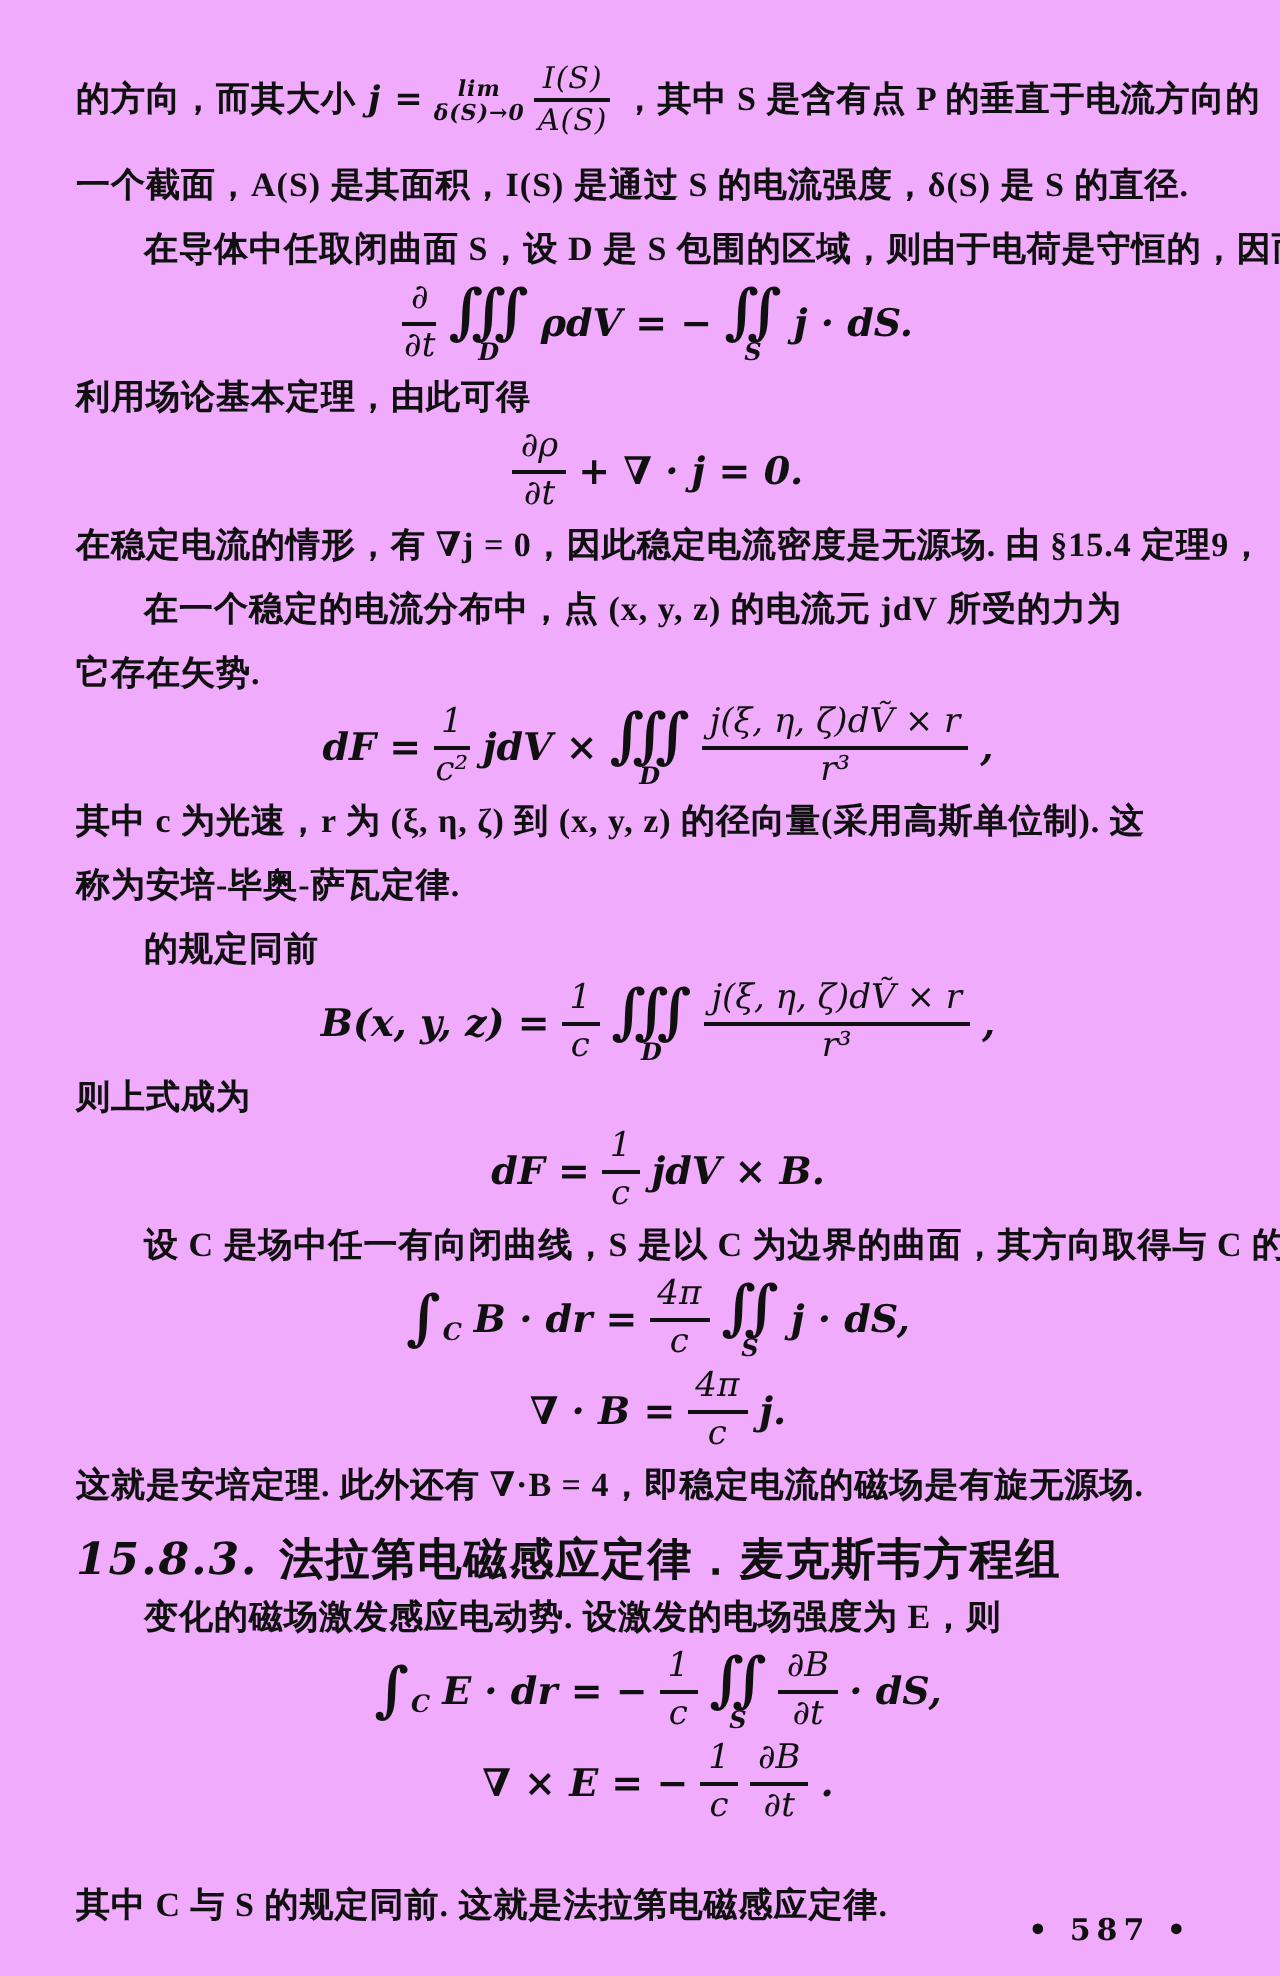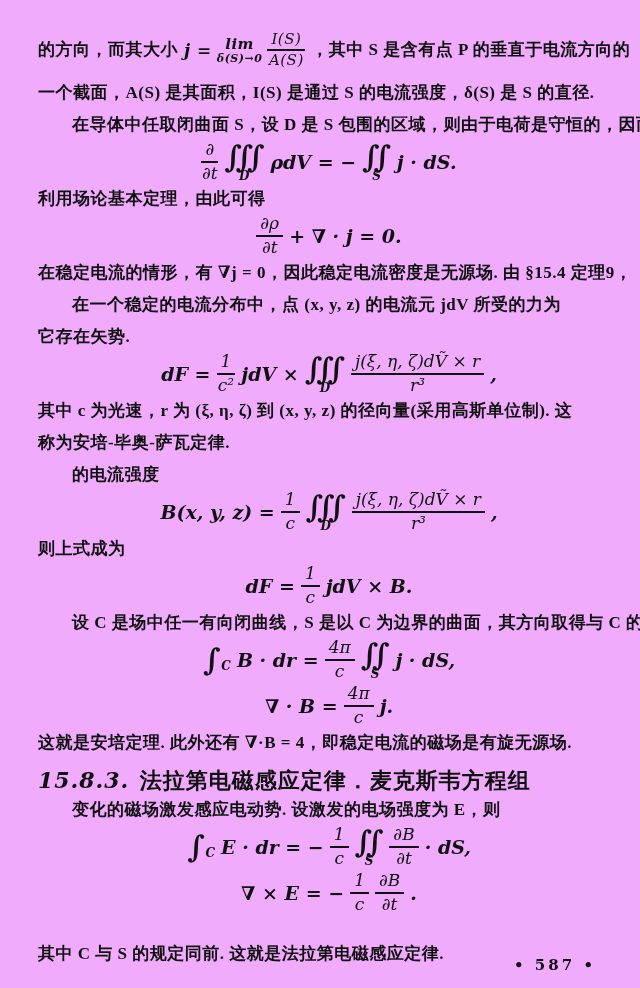--- a/index.html
+++ b/index.html
@@ -23,21 +23,21 @@
     white-space:nowrap;
   }
   .line + .line { margin-top:6px; }
   .indent { padding-left:34px; }
   .l1 { height:48px; display:flex; align-items:center; gap:6px; }
   .l1 .t { font-weight:700; }
 
   
   .m { display:inline-flex; align-items:center; gap:5px; font-style:italic; font-family:"DejaVu Serif",serif; }
   .limstack { display:inline-flex; flex-direction:column; align-items:center; line-height:1; }
-  .limstack .lim { font-size:15px; font-weight:700; }
+  .limstack .lim { font-size:11px; font-weight:700; }
   .limstack .limsub { font-size:11px; margin-top:1px; }
   .frac { display:inline-flex; flex-direction:column; align-items:center; line-height:1.15; font-weight:400; }
   .frac .num { padding:0 4px 1px; border-bottom:2px solid #111; }
   .frac .den { padding-top:1px; }
   .frac.small { font-size:15px; }
 
   
   .formula {
     display:flex; justify-content:center; align-items:center;
     gap:6px;
@@ -143,21 +143,21 @@
     </span>
     <span class="frac">
       <span class="num">j(ξ, η, ζ)dṼ × r</span>
       <span class="den">r³</span>
     </span>
     <span class="mtext">,</span>
   </div>
 
   <div class="line">其中 c 为光速，r 为 (ξ, η, ζ) 到 (x, y, z) 的径向量(采用高斯单位制). 这</div>
   <div class="line">称为安培-毕奥-萨瓦定律.</div>
-  <div class="line indent">的电流强度</div>
+  <div class="line indent">的规定同前</div>
 
   <div class="formula">
     <span class="mtext">B(x, y, z) =</span>
     <span class="frac">
       <span class="num">1</span>
       <span class="den">c</span>
     </span>
     <span class="iint">
       <span class="sym">∫∫∫</span>
       <span class="isub">D</span>

